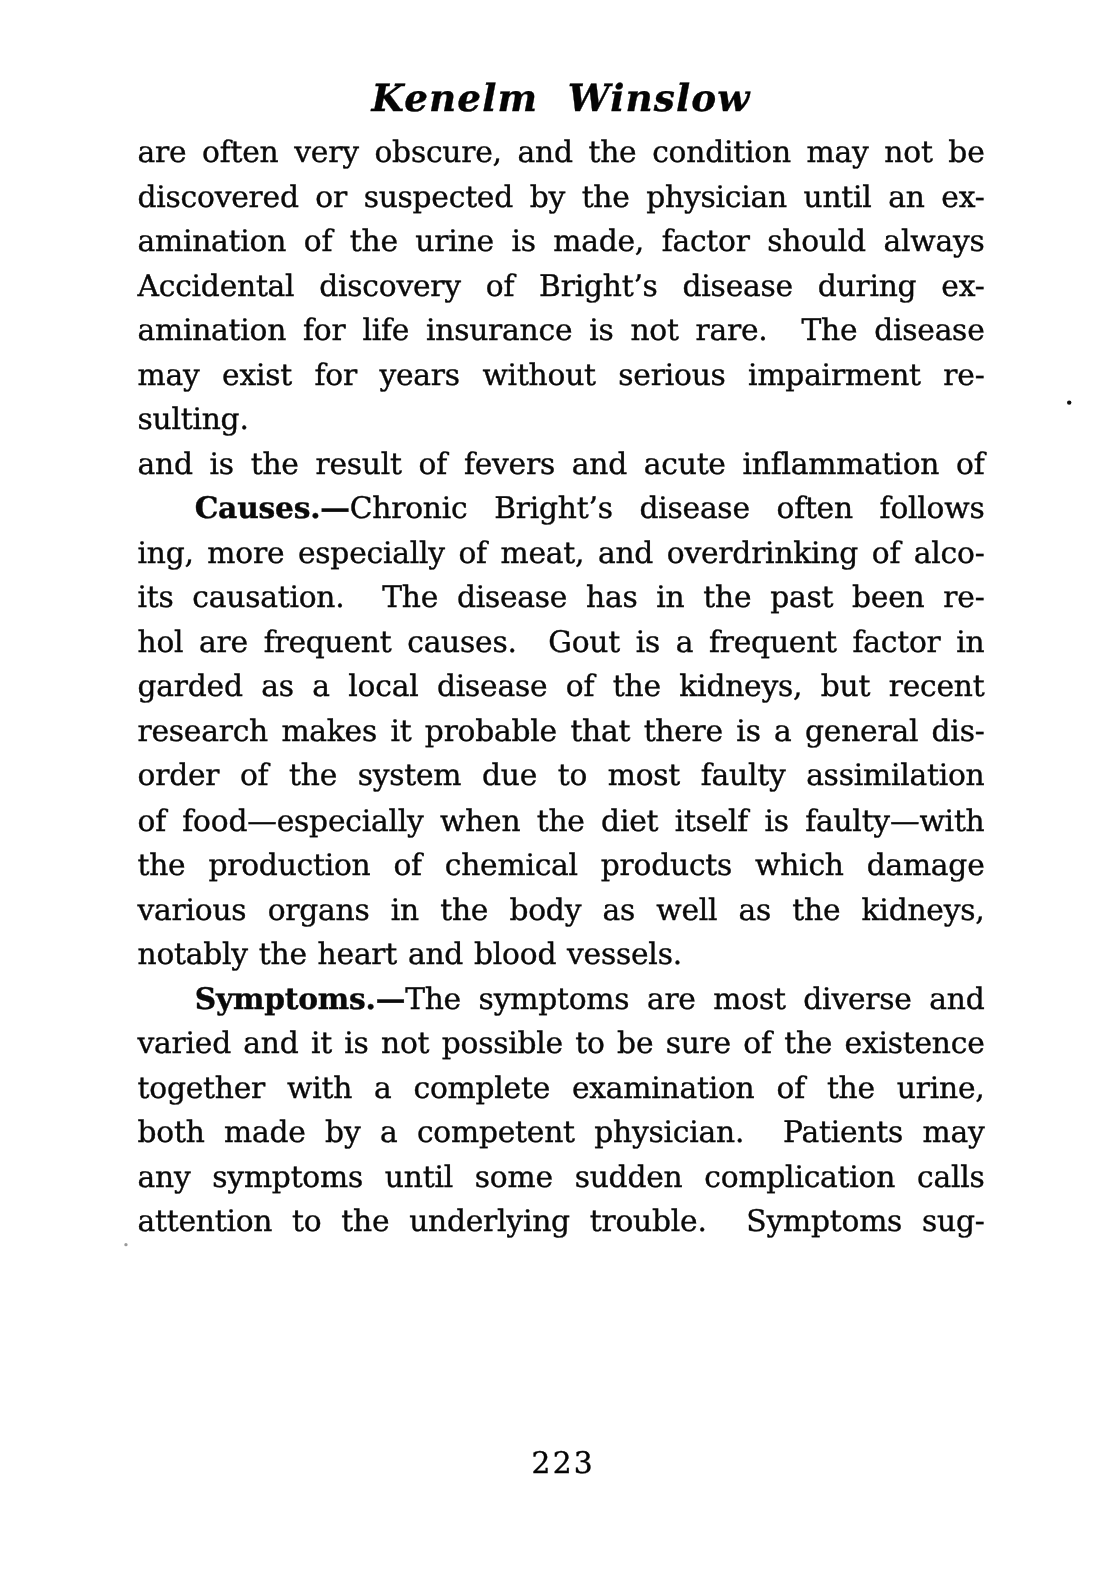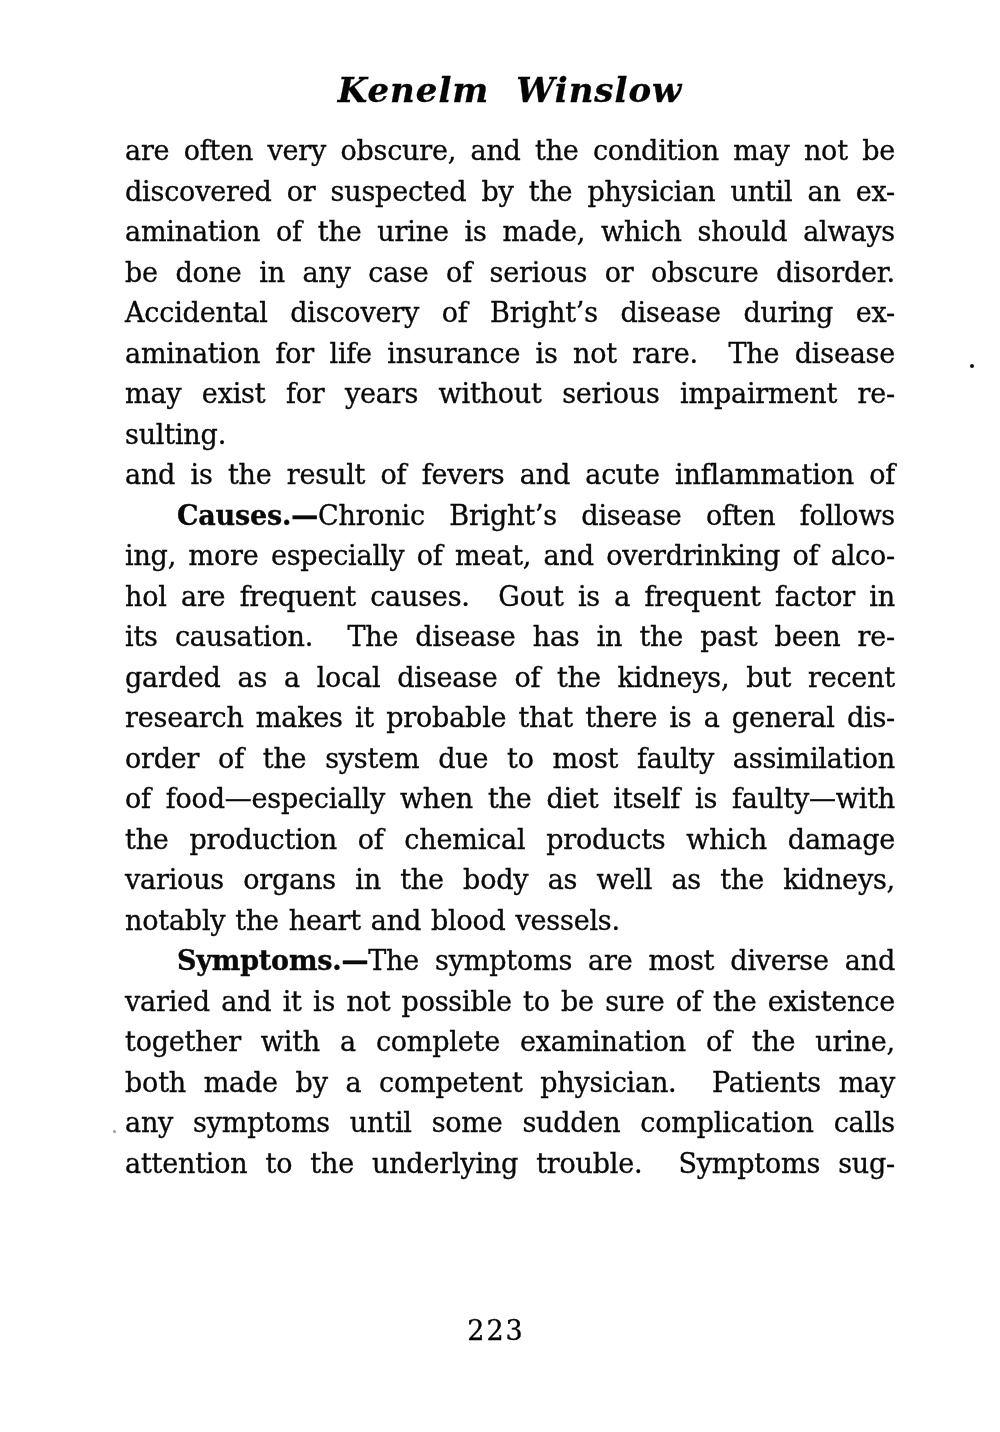--- a/index.html
+++ b/index.html
@@ -26,21 +26,21 @@
     font-style: italic;
     font-weight: 700;
     font-size: 34px;
     letter-spacing: 1px;
     word-spacing: 14px;
     color: #050505;
     -webkit-text-stroke: 0.3px currentColor;
   }
   .text-block {
     position: absolute;
-    top: 97px;
+    top: 85px;
     left: 125px;
     width: 770px;
     font-size: 27px;
     line-height: 40.5px;
     letter-spacing: -0.2px;
     word-spacing: 1.5px;
     color: #0a0a0a;
     -webkit-text-stroke: 0.35px currentColor;
   }
   .line {
@@ -56,21 +56,21 @@
   .line.indent {
     padding-left: 52px;
     width: 718px;
   }
   .lead {
     font-weight: 700;
   }
   .page-number {
     position: absolute;
     top: 1281px;
-    left: 111px;
+    left: 127px;
     width: 770px;
     text-align: center;
     font-size: 27px;
     letter-spacing: 2px;
     color: #050505;
     -webkit-text-stroke: 0.35px currentColor;
   }
   .speck {
     position: absolute;
     border-radius: 50%;
@@ -92,31 +92,30 @@
 </style>
 </head>
 <body>
 
 <div class="page">
   <header class="running-head">Kenelm Winslow</header>
 
   <main class="text-block">
       <div class="line">are often very obscure, and the condition may not be</div>
       <div class="line">discovered or suspected by the physician until an ex-</div>
-      <div class="line">amination of the urine is made, which should always</div>
-      <div class="line">be done in any case of serious or obscure disorder.</div>
+      <div class="line">amination of the urine is made, factor should always</div>
       <div class="line">Accidental discovery of Bright’s disease during ex-</div>
       <div class="line">amination for life insurance is not rare.&nbsp; The disease</div>
       <div class="line">may exist for years without serious impairment re-</div>
       <div class="line flush-left">sulting.</div>
       <div class="line">and is the result of fevers and acute inflammation of</div>
       <div class="line indent"><span class="lead">Causes.—</span>Chronic Bright’s disease often follows</div>
       <div class="line">ing, more especially of meat, and overdrinking of alco-</div>
+      <div class="line">its causation.&nbsp; The disease has in the past been re-</div>
       <div class="line">hol are frequent causes.&nbsp; Gout is a frequent factor in</div>
-      <div class="line">its causation.&nbsp; The disease has in the past been re-</div>
       <div class="line">garded as a local disease of the kidneys, but recent</div>
       <div class="line">research makes it probable that there is a general dis-</div>
       <div class="line">order of the system due to most faulty assimilation</div>
       <div class="line">of food—especially when the diet itself is faulty—with</div>
       <div class="line">the production of chemical products which damage</div>
       <div class="line">various organs in the body as well as the kidneys,</div>
       <div class="line flush-left">notably the heart and blood vessels.</div>
       <div class="line indent"><span class="lead">Symptoms.—</span>The symptoms are most diverse and</div>
       <div class="line">varied and it is not possible to be sure of the existence</div>
       <div class="line">together with a complete examination of the urine,</div>

